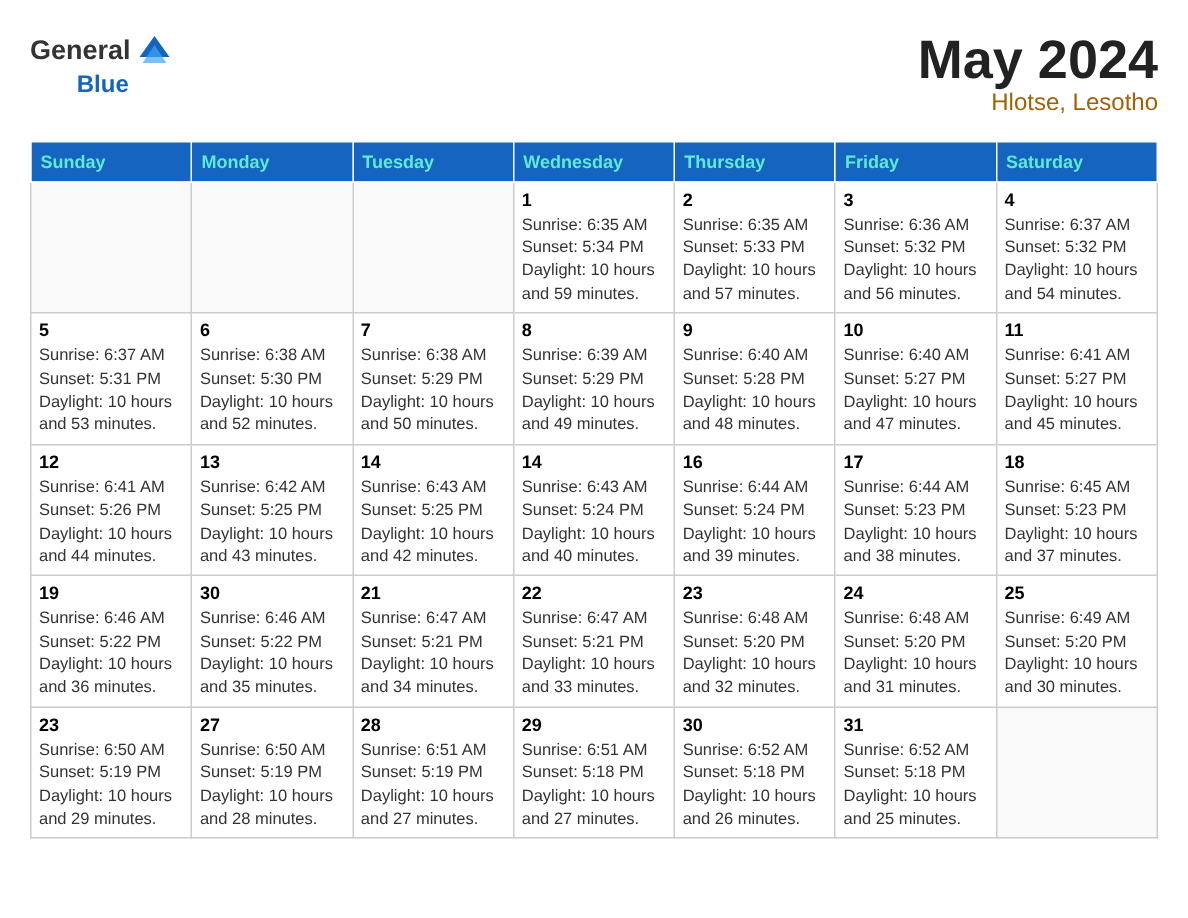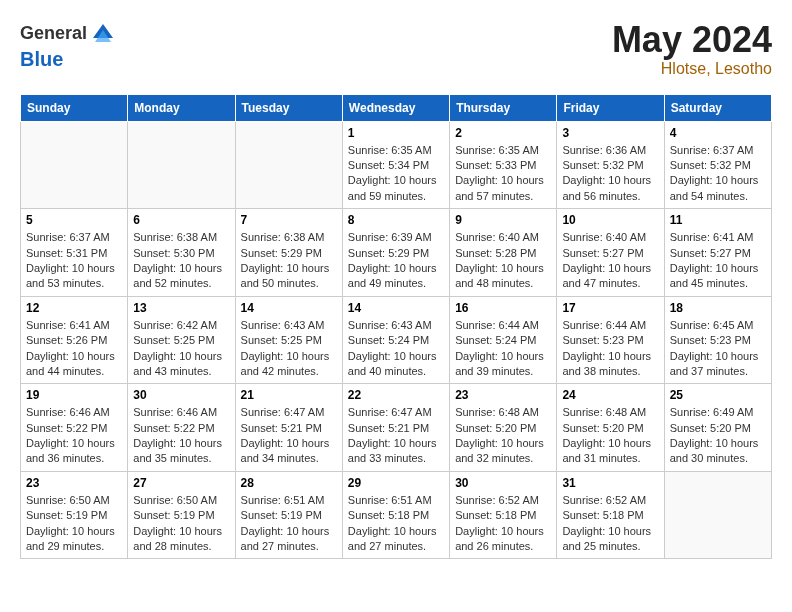--- a/index.html
+++ b/index.html
@@ -20,28 +20,29 @@
       margin-bottom: 16px;
     }
     .logo {
       display: flex;
       align-items: center;
     }
     .logo-text {
       display: flex;
       flex-direction: column;
       line-height: 1.1;
+      align-items: center;
     }
     .logo-general {
       font-size: 18px;
       font-weight: bold;
       color: #333;
     }
     .logo-blue {
-      font-size: 20px;
+      font-size: 16px;
       font-weight: bold;
       color: #1565c0;
     }
     .title-block {
       text-align: right;
     }
     .title-month {
       font-size: 36px;
       font-weight: bold;
       color: #222;
@@ -51,21 +52,21 @@
       font-size: 16px;
       color: #a16207;
     }
     .calendar {
       width: 100%;
       border-collapse: collapse;
       font-size: 11px;
     }
     .calendar th {
       background-color: #1565c0;
-      color: #ffffff;
+      color: #5eead4;
       text-align: left;
       padding: 6px 6px;
       font-size: 12px;
       border: 1px solid #fff;
     }
     .calendar td {
       border: 1px solid #ccc;
       vertical-align: top;
       padding: 4px 5px;
       width: calc(100% / 7);

